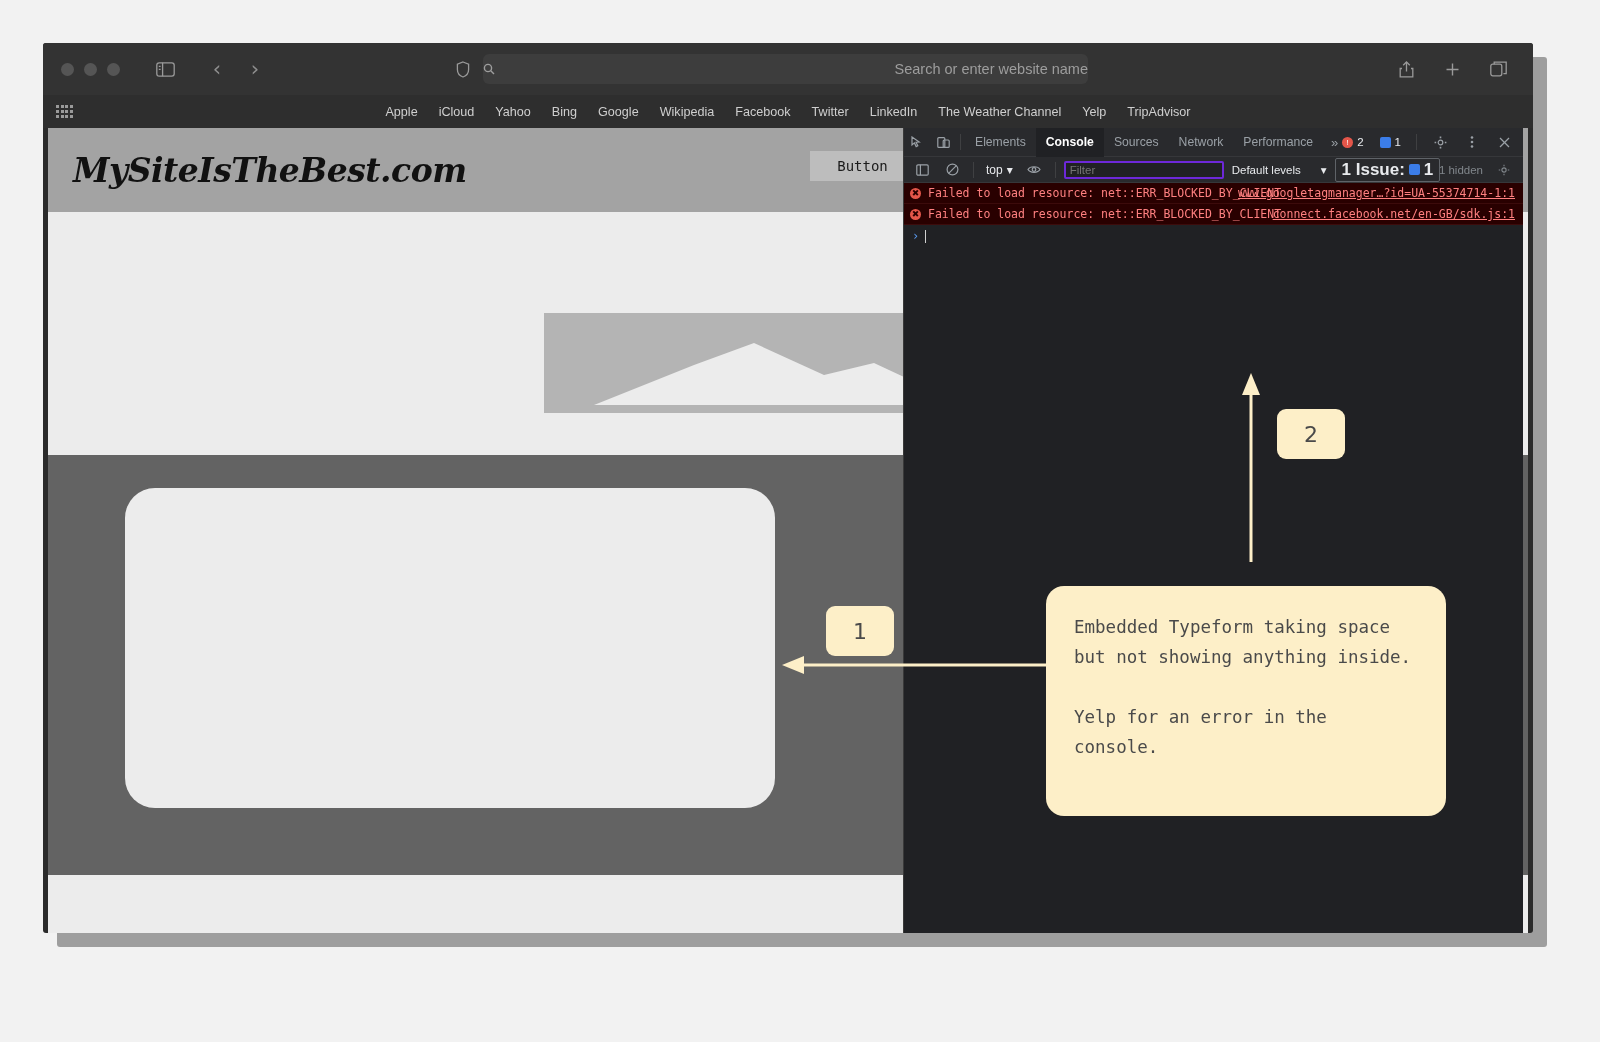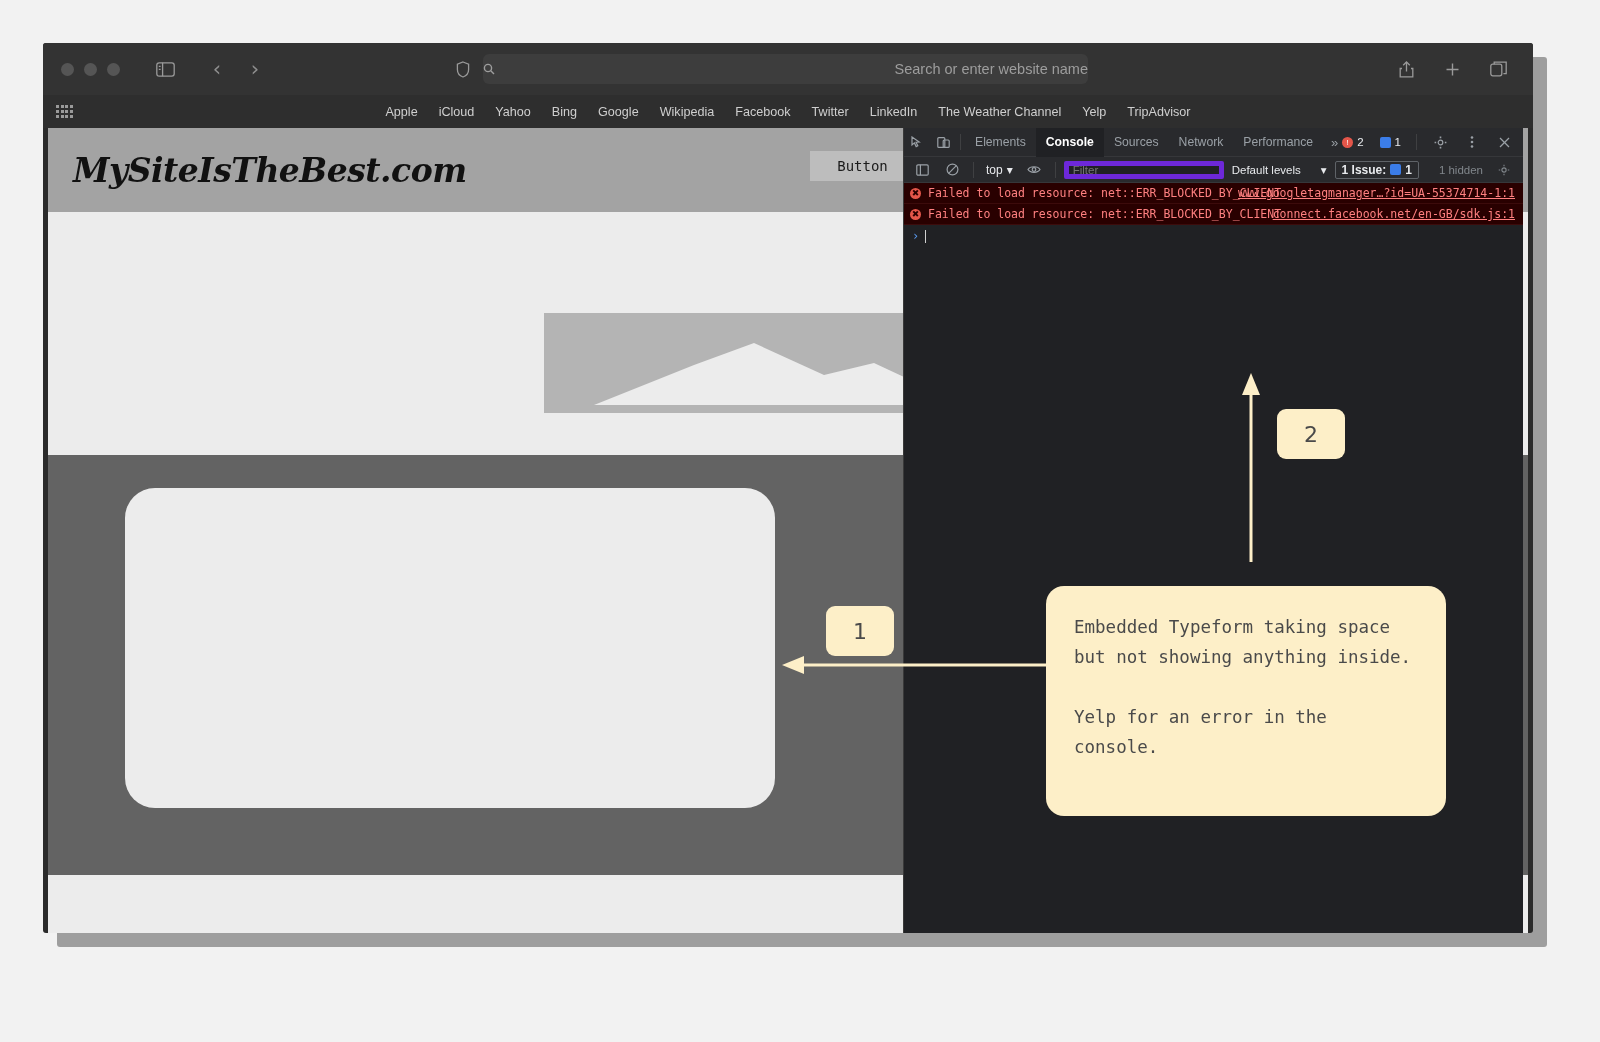--- a/index.html
+++ b/index.html
@@ -155,29 +155,29 @@
 
   #console-toolbar {
     height: 26px; background: #292a2d;
     display: flex; align-items: center; gap: 4px;
     padding: 0 5px; position: relative;
     border-bottom: 1px solid #36373a;
   }
   #context-select { font-size: 12px; color: #e8eaed; display: flex; align-items: center; gap: 4px; padding: 0 4px; }
   #console-filter {
     width: 160px; height: 18px; background: #202124;
-    border: 5px solid #6d28d9; border-radius: 2px;
+    border: 2px solid #6d28d9; border-radius: 2px;
     color: #9aa0a6; font-size: 11.5px; padding: 0 4px;
     font-family: "Liberation Sans", sans-serif;
   }
   #levels-select { font-size: 11.5px; color: #e8eaed; display: flex; align-items: center; gap: 20px; padding: 0 4px; }
   #issues-button {
     display: flex; align-items: center; gap: 4px;
     border: 1px solid #5f6368; border-radius: 2px;
-    padding: 1px 6px; font-size: 12px; color: #e8eaed; font-weight: bold;
+    padding: 1px 6px; font-size: 17px; color: #e8eaed; font-weight: bold;
   }
   #console-toolbar-right { position: absolute; right: 6px; display: flex; align-items: center; gap: 8px; }
   #hidden-count { font-size: 11.5px; color: #80868b; }
 
   #console-body { flex: 1; background: #202124; overflow: hidden; }
   .console-error {
     display: flex; align-items: center;
     background: #290000; border-bottom: 1px solid #3c0b0b;
     height: 21px; padding: 0 6px;
     font-family: "DejaVu Sans Mono", monospace;

